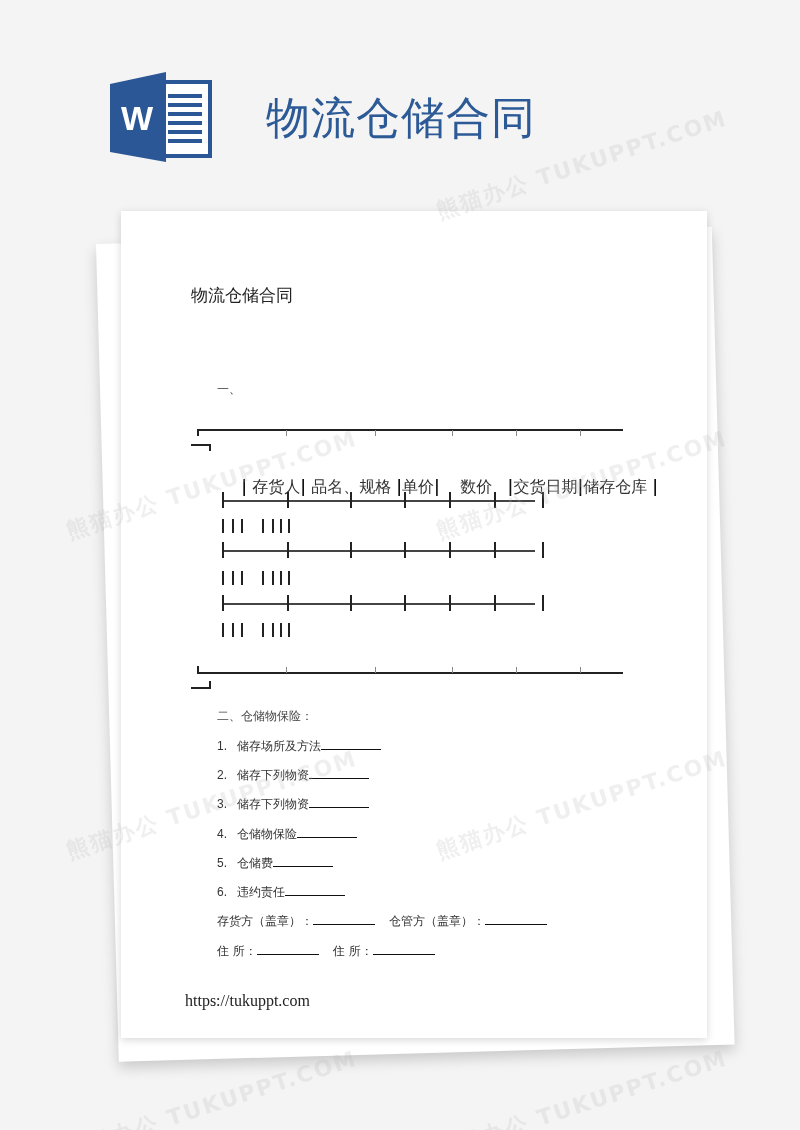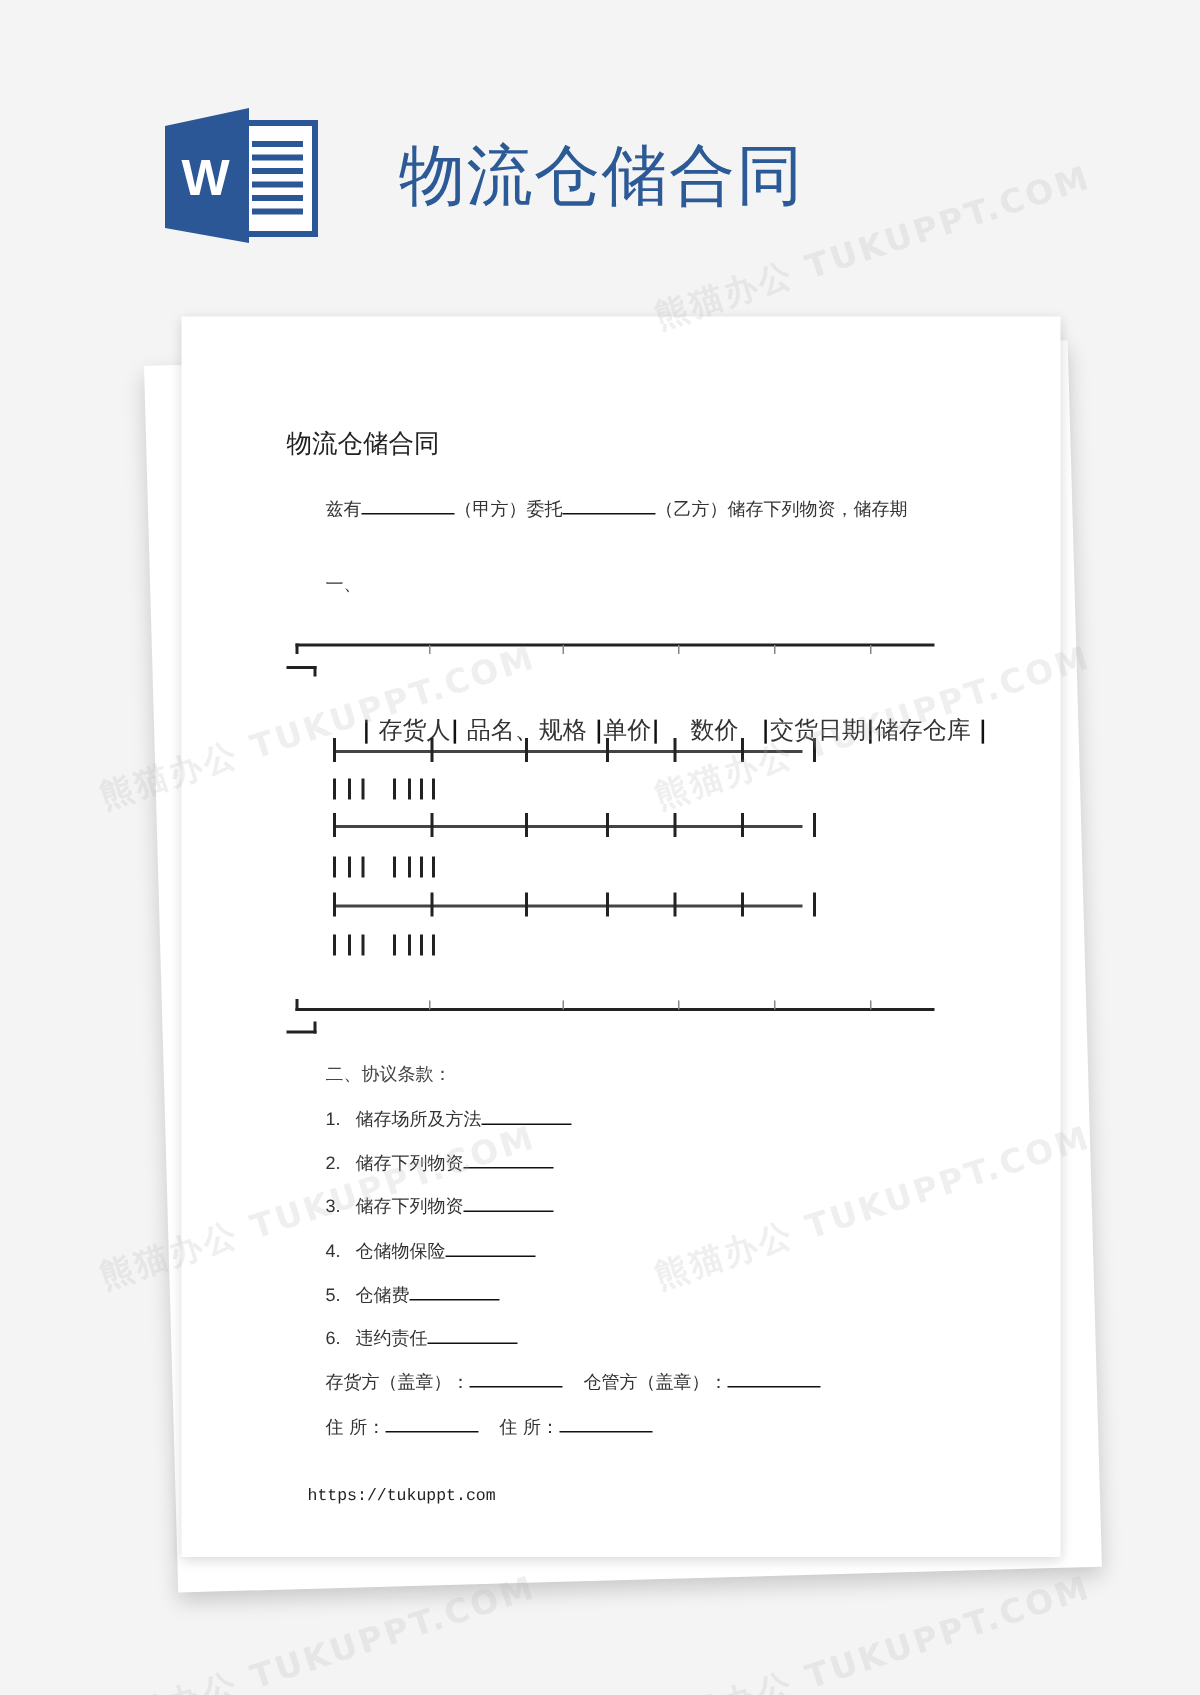--- a/index.html
+++ b/index.html
@@ -54,22 +54,22 @@
   .clauses-head { position:absolute; left:96px; top:497px; font-size:12px; color:#444; }
   .clause {
     position:absolute; left:96px; font-size:12px; color:#333;
     display:flex; align-items:baseline;
   }
   .clause .num { font-family:"Liberation Sans","DejaVu Sans",sans-serif; width:20px; font-size:12px; }
   .clause .blank { width:60px; }
   .sign-row { position:absolute; left:96px; font-size:12px; color:#333; white-space:nowrap; }
   .sign-row .blank { width:62px; margin-right:14px; }
   .footer-url {
-    position:absolute; left:84px; top:781px;
-    font-family:Liberation Mono, monospace; font-size:11px; color:#222;
+    position:absolute; left:64px; top:781px;
+    font-family:Liberation Serif, serif; font-size:16px; color:#222;
   }
 </style>
 </head>
 <body>
 
 <div class="banner">
   <svg class="word-icon" viewBox="0 0 104 90">
     <rect x="48" y="10" width="52" height="74" fill="#fff" stroke="#2b5797" stroke-width="4"></rect>
     <g fill="#2b5797">
       <rect x="58" y="22" width="34" height="4"></rect>
@@ -84,23 +84,20 @@
   </svg>
   <div class="banner-title">物流仓储合同</div>
 </div>
 
 <div class="back-page"></div>
 
 <div class="page">
   <div class="doc-title">物流仓储合同</div>
 
   <div class="para">
-    <div class="indent">
-      <span>兹有</span><span class="blank"></span><span>（甲方）委托</span><span class="blank"></span><span>（乙方）储存下列物资，储存期</span>
-    </div>
   </div>
 
   <div class="section-one">一、</div>
 
   <div>
     <div class="hline" style="left:76px; top:218px; width:426px; height:2px;"></div>
     <div class="hline" style="left:76px; top:218px; width:2px; height:7px;"></div>
     <div class="tick" style="left:165px; top:219px; height:6px;"></div>
     <div class="tick" style="left:254px; top:219px; height:6px;"></div>
     <div class="tick" style="left:331px; top:219px; height:6px;"></div>
@@ -173,21 +170,21 @@
     <div class="hline" style="left:76px; top:455px; width:2px; height:8px;"></div>
     <div class="tick" style="left:165px; top:456px; height:6px;"></div>
     <div class="tick" style="left:254px; top:456px; height:6px;"></div>
     <div class="tick" style="left:331px; top:456px; height:6px;"></div>
     <div class="tick" style="left:395px; top:456px; height:6px;"></div>
     <div class="tick" style="left:459px; top:456px; height:6px;"></div>
     <div class="hline" style="left:70px; top:476px; width:20px; height:2px;"></div>
     <div class="hline" style="left:88px; top:470px; width:2px; height:8px;"></div>
   </div>
 
-  <div class="clauses-head">二、协议条款：</div>
+  <div class="clauses-head">二、仓储物保险：</div>
 
   <div class="clause" style="top:526px;">
     <span class="num">1.</span>
       <span>储存场所及方法</span>
       <span class="blank"></span>
   </div>
   <div class="clause" style="top:555px;">
     <span class="num">2.</span>
       <span>储存下列物资</span>
       <span class="blank"></span>

